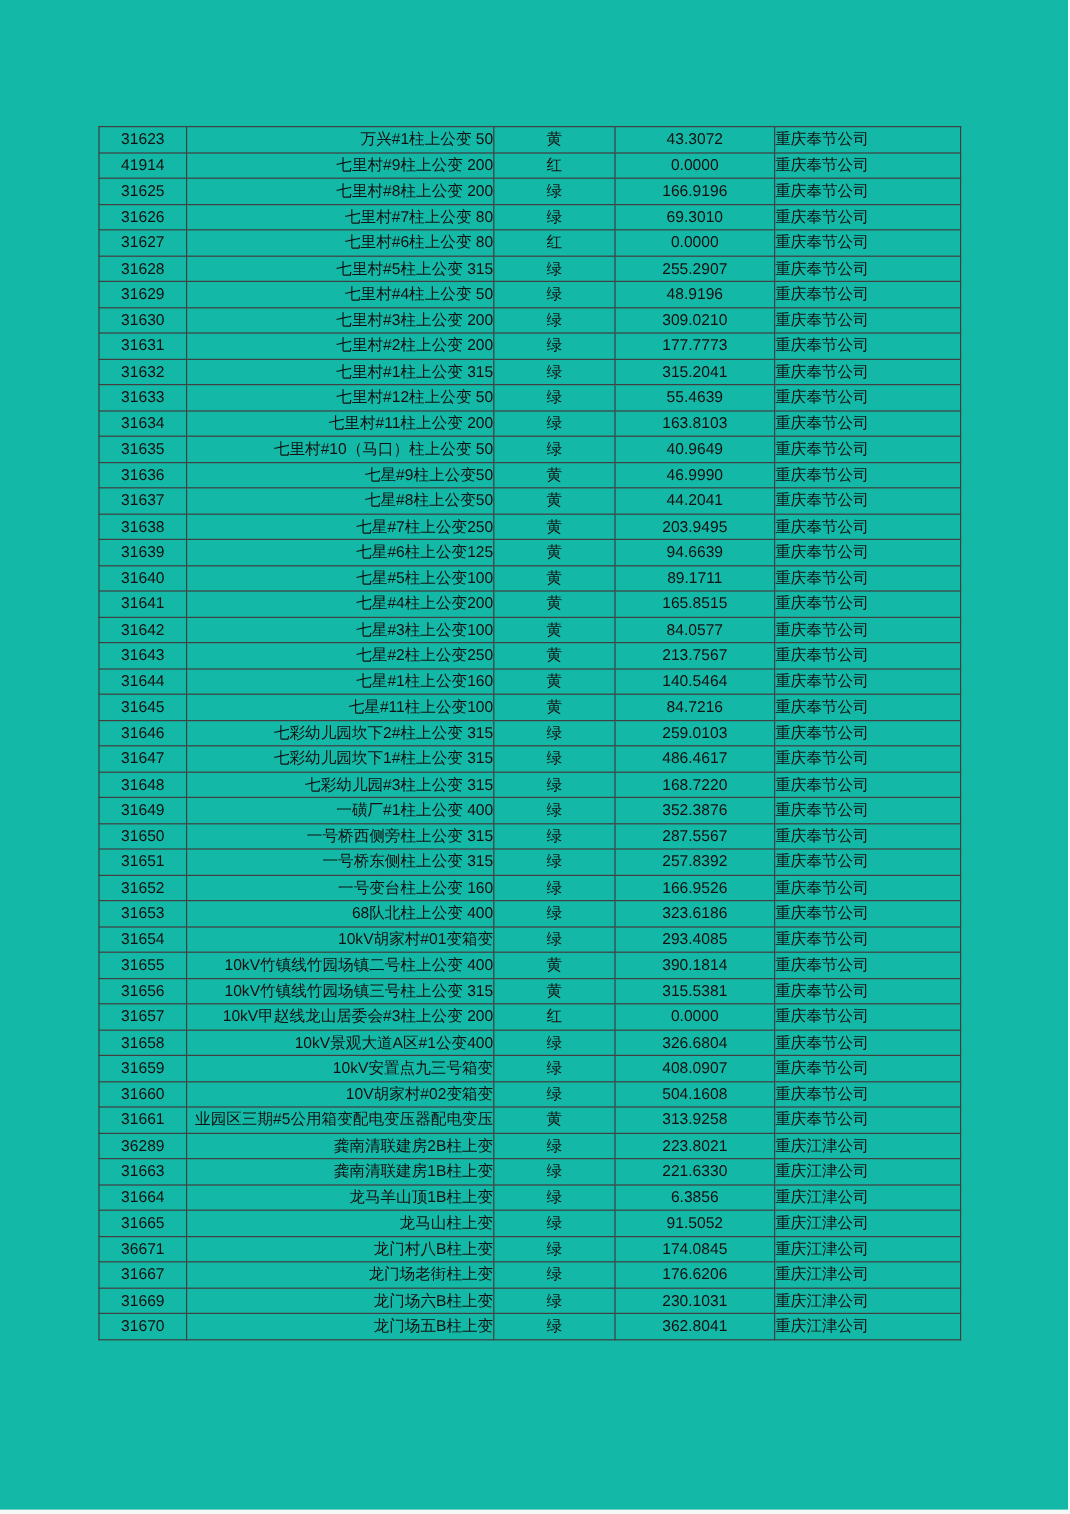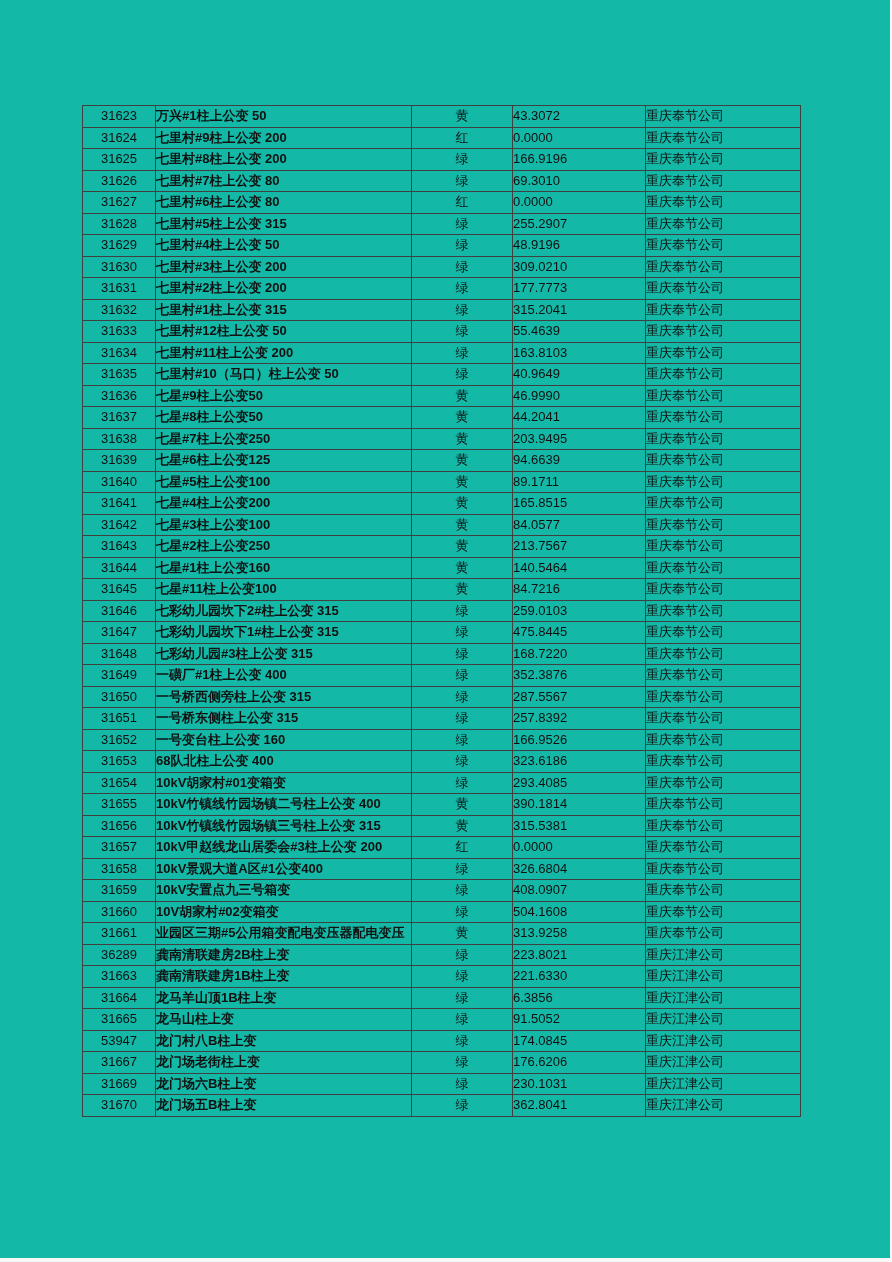--- a/index.html
+++ b/index.html
@@ -34,23 +34,23 @@
   table.data td {
     border: 1px solid #404040;
     height: 20.5px;
     line-height: 20.5px;
     padding: 0;
     vertical-align: middle;
     overflow: hidden;
     white-space: nowrap;
   }
   td.id      { text-align: center; }
-  td.name    { text-align: left; font-weight: bold; }
+  td.name    { text-align: right; }
   td.status  { text-align: center; }
-  td.value   { text-align: left; padding-right: 48px; margin-left: 36px; }
+  td.value   { text-align: center; padding-right: 48px; margin-left: 36px; }
   td.company { text-align: left; }
 </style>
 </head>
 <body>
 
 <div class="page">
   <table class="data">
     <colgroup>
       <col style="width:73px">
       <col style="width:256px">
@@ -60,21 +60,21 @@
     </colgroup>
     <tbody>
         <tr>
           <td class="id">31623</td>
           <td class="name">万兴#1柱上公变 50</td>
           <td class="status">黄</td>
           <td class="value">43.3072</td>
           <td class="company">重庆奉节公司</td>
         </tr>
         <tr>
-          <td class="id">31624</td>
+          <td class="id">41914</td>
           <td class="name">七里村#9柱上公变 200</td>
           <td class="status">红</td>
           <td class="value">0.0000</td>
           <td class="company">重庆奉节公司</td>
         </tr>
         <tr>
           <td class="id">31625</td>
           <td class="name">七里村#8柱上公变 200</td>
           <td class="status">绿</td>
           <td class="value">166.9196</td>
@@ -224,21 +224,21 @@
           <td class="id">31646</td>
           <td class="name">七彩幼儿园坎下2#柱上公变 315</td>
           <td class="status">绿</td>
           <td class="value">259.0103</td>
           <td class="company">重庆奉节公司</td>
         </tr>
         <tr>
           <td class="id">31647</td>
           <td class="name">七彩幼儿园坎下1#柱上公变 315</td>
           <td class="status">绿</td>
-          <td class="value">475.8445</td>
+          <td class="value">486.4617</td>
           <td class="company">重庆奉节公司</td>
         </tr>
         <tr>
           <td class="id">31648</td>
           <td class="name">七彩幼儿园#3柱上公变 315</td>
           <td class="status">绿</td>
           <td class="value">168.7220</td>
           <td class="company">重庆奉节公司</td>
         </tr>
         <tr>
@@ -354,21 +354,21 @@
           <td class="company">重庆江津公司</td>
         </tr>
         <tr>
           <td class="id">31665</td>
           <td class="name">龙马山柱上变</td>
           <td class="status">绿</td>
           <td class="value">91.5052</td>
           <td class="company">重庆江津公司</td>
         </tr>
         <tr>
-          <td class="id">53947</td>
+          <td class="id">36671</td>
           <td class="name">龙门村八B柱上变</td>
           <td class="status">绿</td>
           <td class="value">174.0845</td>
           <td class="company">重庆江津公司</td>
         </tr>
         <tr>
           <td class="id">31667</td>
           <td class="name">龙门场老街柱上变</td>
           <td class="status">绿</td>
           <td class="value">176.6206</td>

